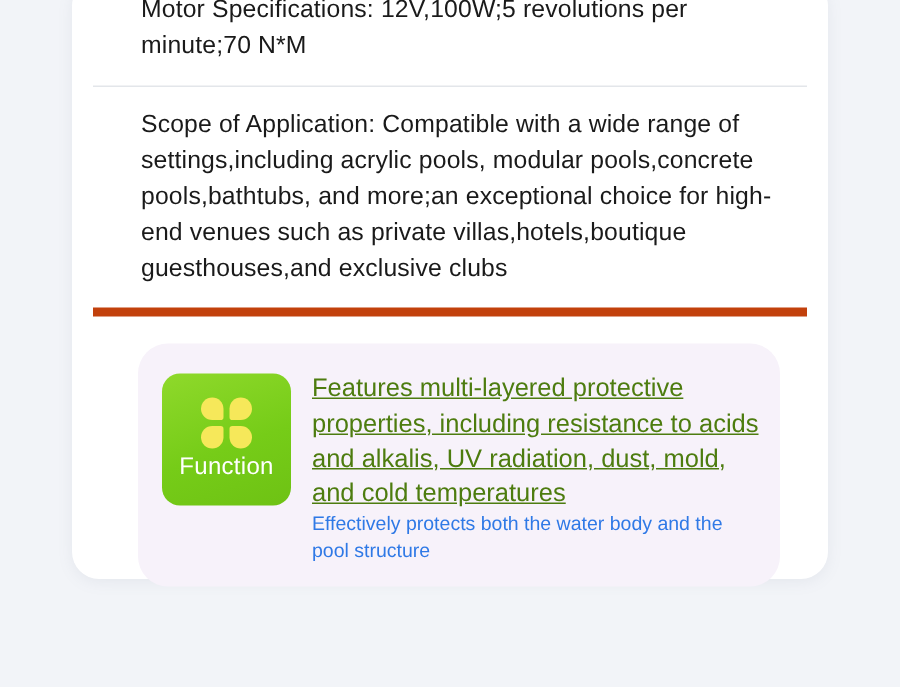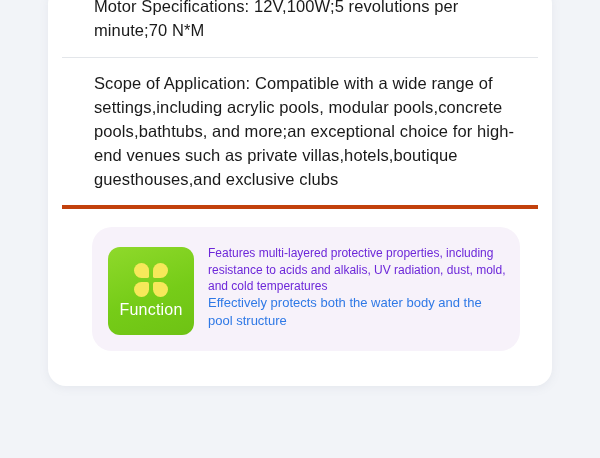--- a/index.html
+++ b/index.html
@@ -31,21 +31,21 @@
     color: #1a1a1a;
     font-size: 16.5px;
     line-height: 1.45;
     letter-spacing: 0.1px;
   }
   .spec-row.first {
     padding-top: 8px;
     border-top: 1px solid #e3e6ea;
   }
   .spec-row.last {
-    border-bottom: 4px solid #c2410c;
+    border-bottom: 6px solid #c2410c;
   }
   .function-card {
     margin: 18px 18px 0 30px;
     background: #f7f2fa;
     border-radius: 20px;
     padding: 16px 14px 16px 16px;
     display: flex;
     align-items: flex-start;
     gap: 14px;
     min-height: 120px;
@@ -81,24 +81,25 @@
   .fn-glyph span.br { right: 0; bottom: 0; border-radius: 2px 8px 8px 8px; }
   .fn-label {
     color: #ffffff;
     font-size: 16px;
     letter-spacing: 0.2px;
   }
   .fn-text {
     padding-top: 2px;
   }
   .fn-line-a {
-    color: #6d28d9;
-    font-size: 12px;
+    color: #4d7c0f;
+    font-size: 17px;
     line-height: 1.36;
     margin: 0;
+    text-decoration: underline;
   }
   .fn-line-b {
     color: #2f79e6;
     font-size: 13px;
     line-height: 1.36;
     margin: 0;
   }
 </style>
 </head>
 <body>

